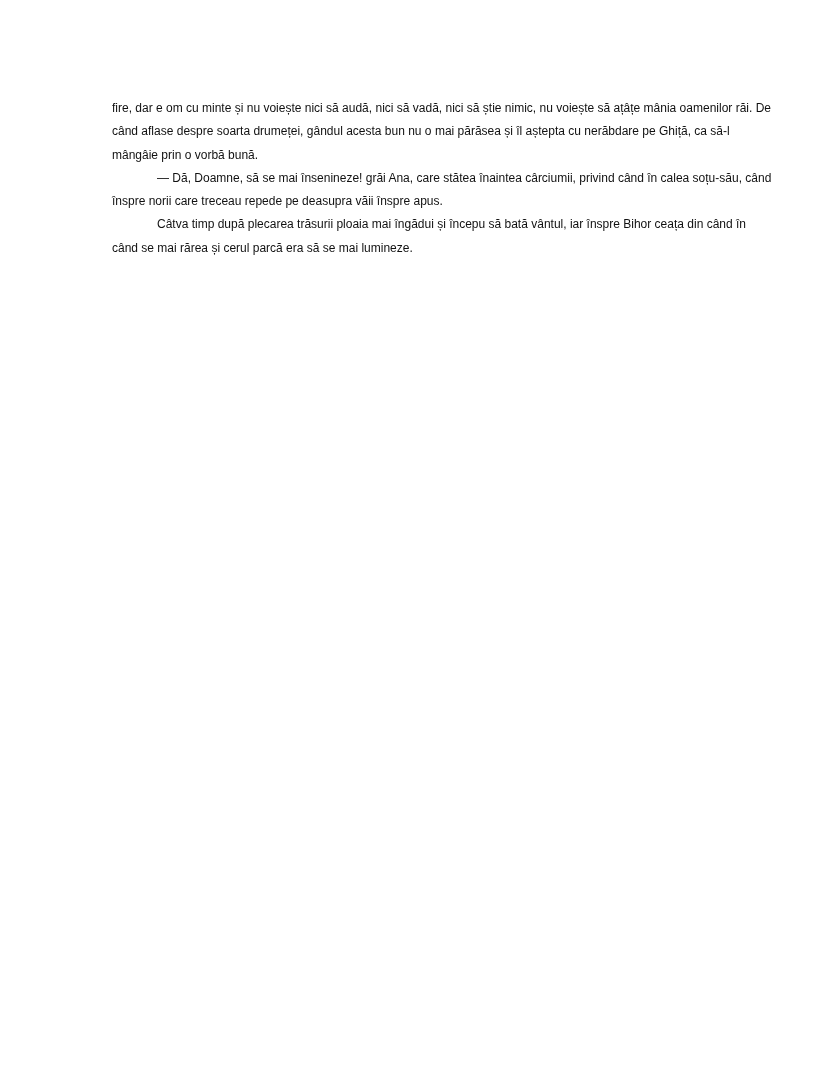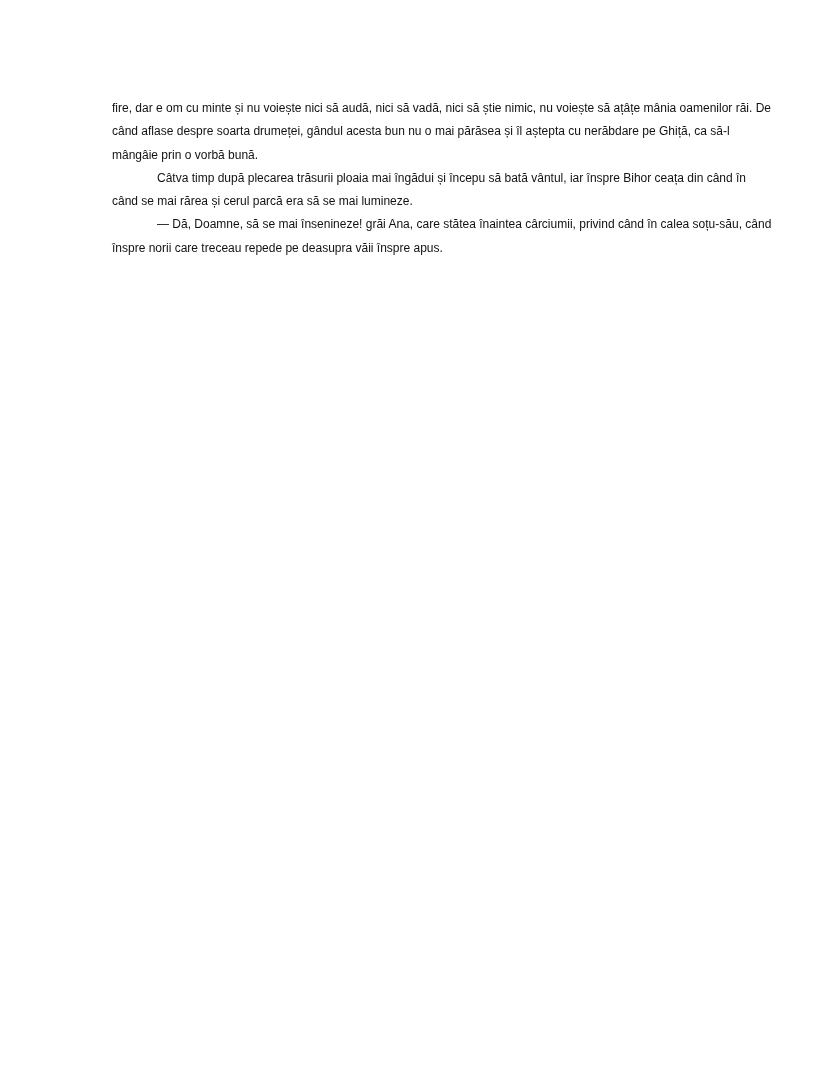--- a/index.html
+++ b/index.html
@@ -30,15 +30,15 @@
     }
     .para.indent {
       text-indent: 45px;
     }
   </style>
 </head>
 <body>
 
 <div class="page">
   <p class="para">fire, dar e om cu minte și nu voiește nici să audă, nici să vadă, nici să știe nimic, nu voiește să ațâțe mânia oamenilor răi. De când aflase despre soarta drumeței, gândul acesta bun nu o mai părăsea și îl aștepta cu nerăbdare pe Ghiță, ca să-l mângâie prin o vorbă bună.</p>
+  <p class="para indent">— Dă, Doamne, să se mai însenineze! grăi Ana, care stătea înaintea cârciumii, privind când în calea soțu-său, când înspre norii care treceau repede pe deasupra văii înspre apus.</p>
   <p class="para indent">Câtva timp după plecarea trăsurii ploaia mai îngădui și începu să bată vântul, iar înspre Bihor ceața din când în când se mai rărea și cerul parcă era să se mai lumineze.</p>
-  <p class="para indent">— Dă, Doamne, să se mai însenineze! grăi Ana, care stătea înaintea cârciumii, privind când în calea soțu-său, când înspre norii care treceau repede pe deasupra văii înspre apus.</p>
 </div>
 
 </body></html>

